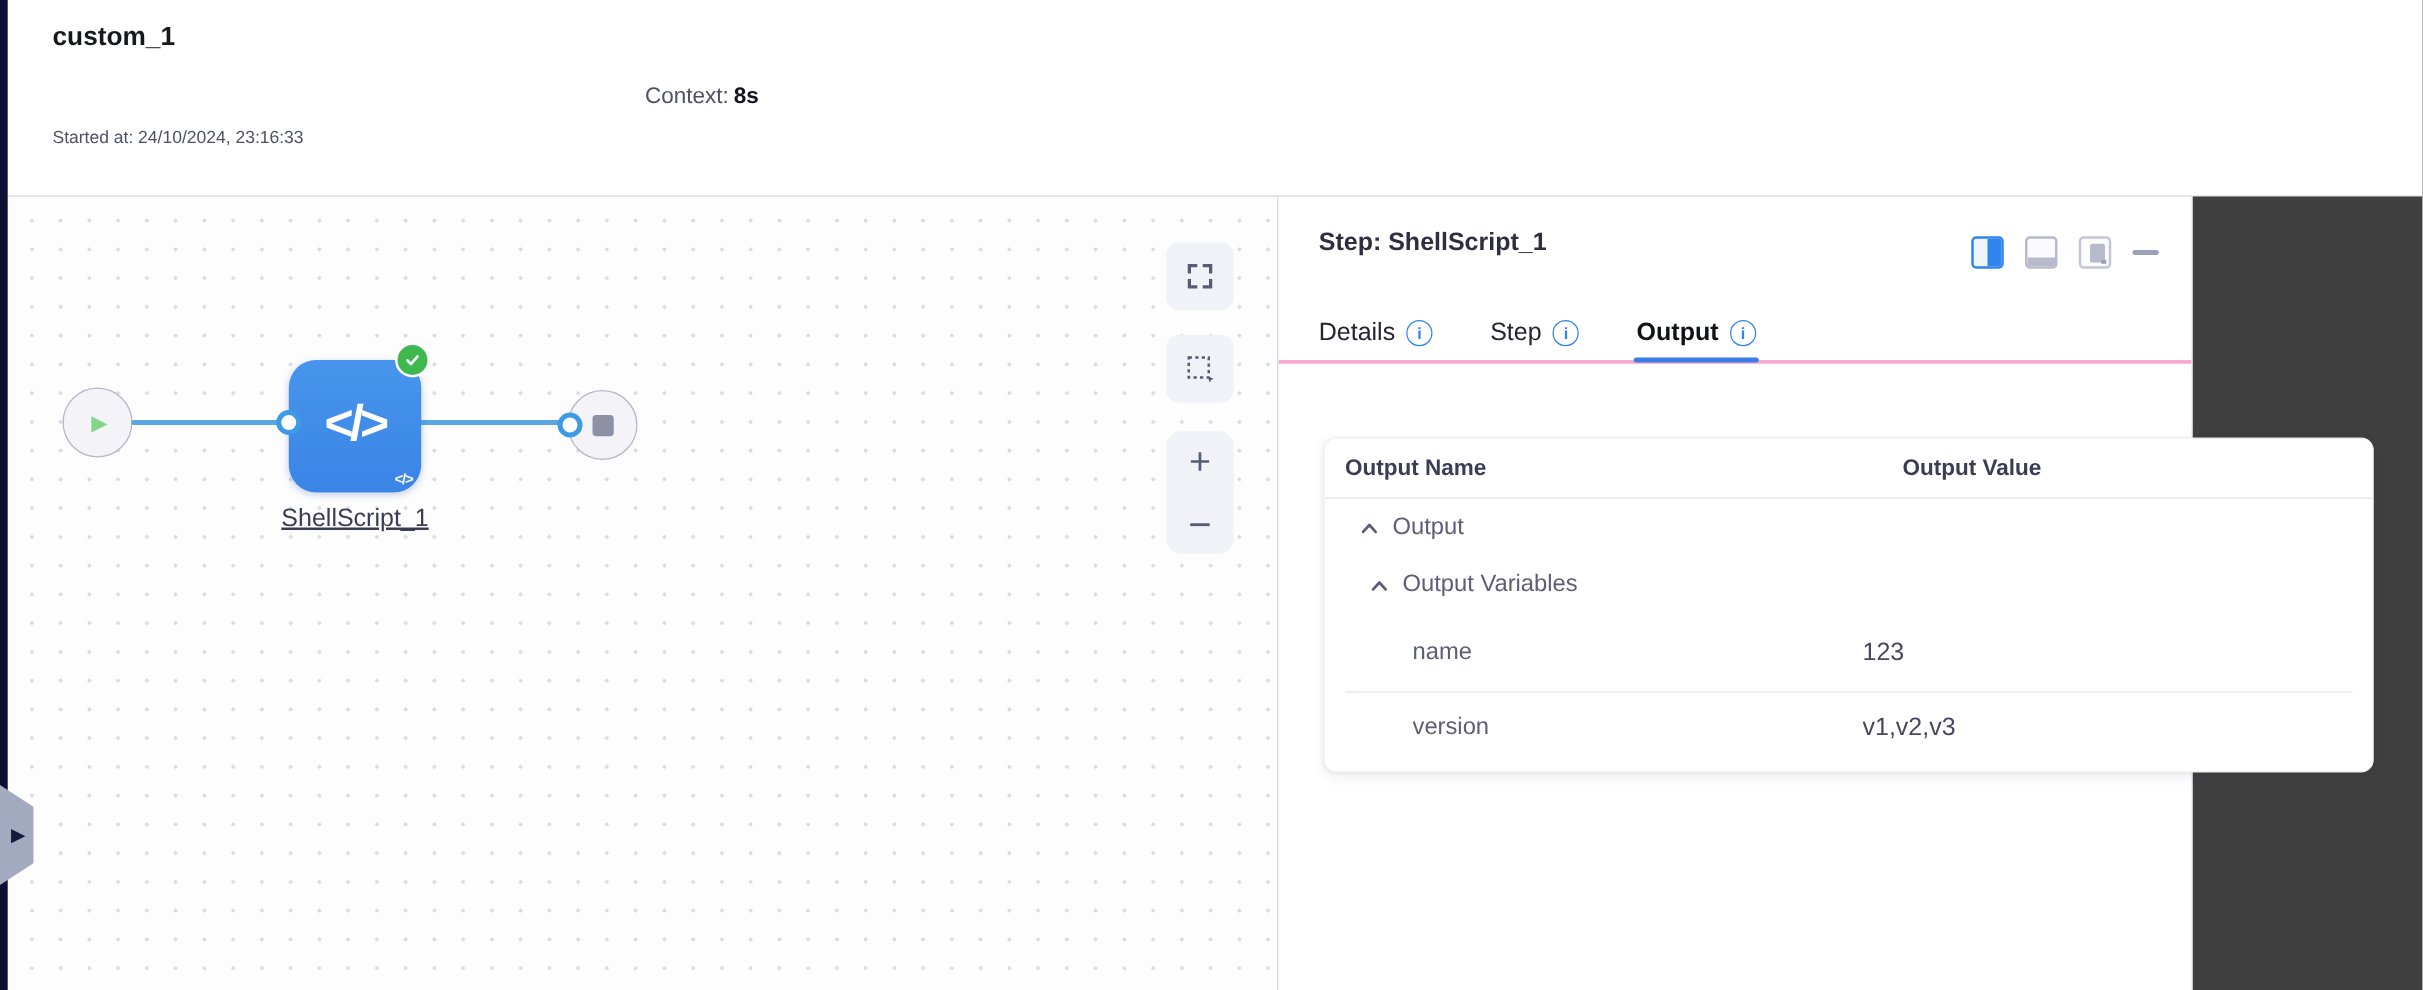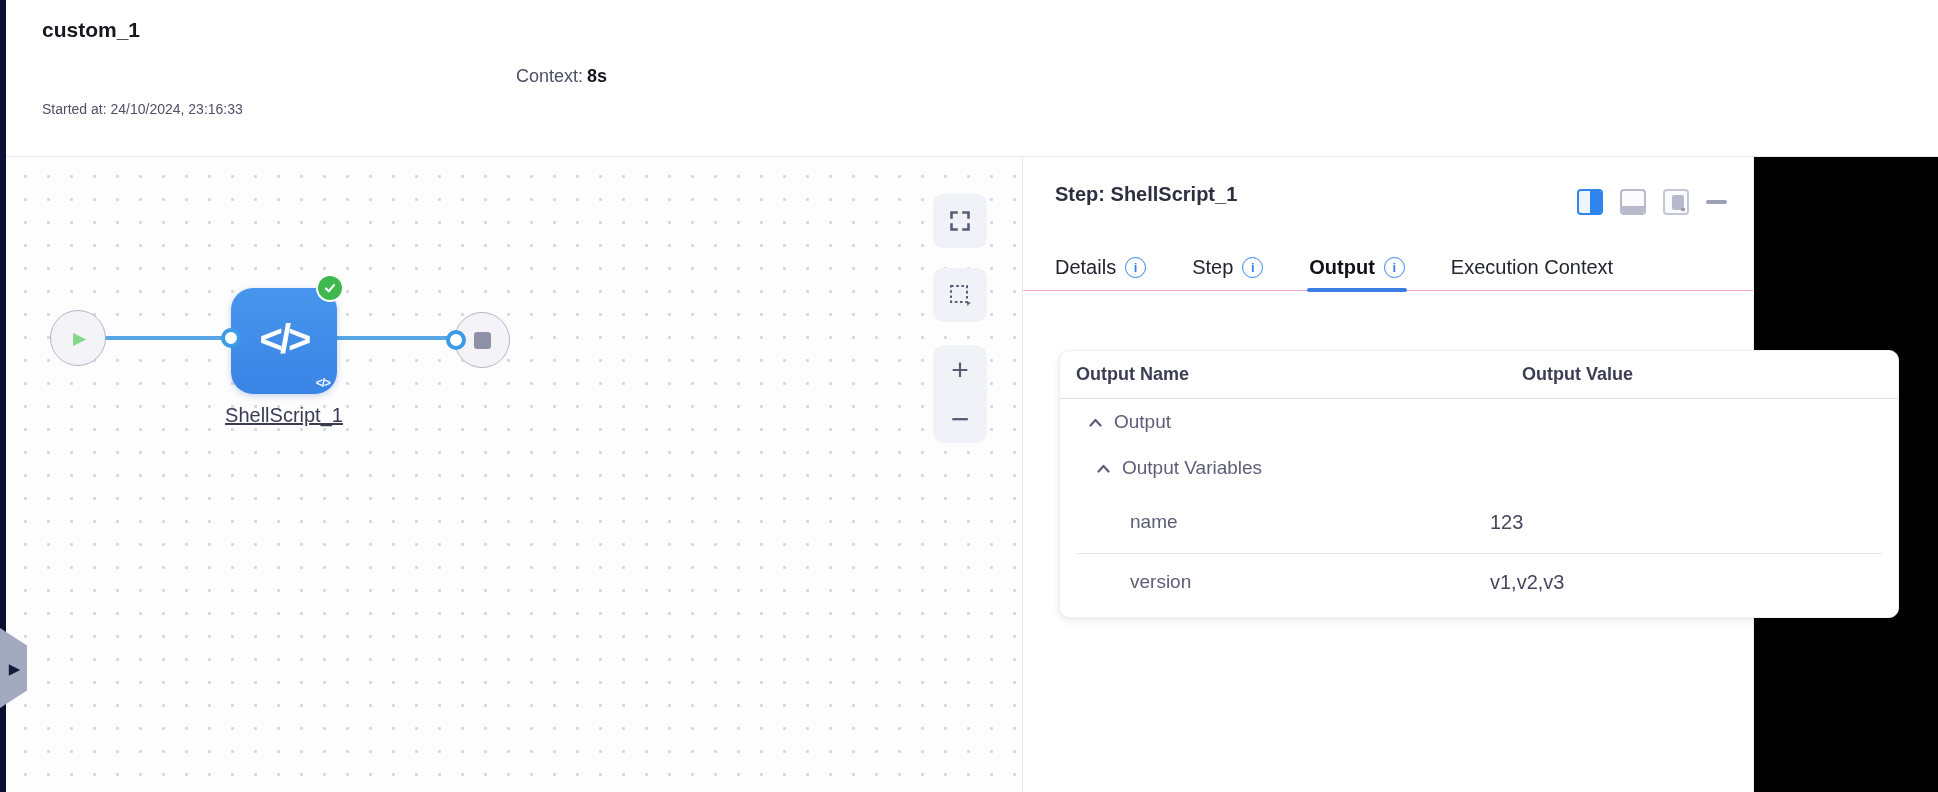--- a/index.html
+++ b/index.html
@@ -1,19 +1,19 @@
 <!DOCTYPE html>
 <html><head>
 <meta charset="utf-8">
 <style>
   * { margin:0; padding:0; box-sizing:border-box; }
   html,body { background:#ffffff; }
   .app {
     position:relative; width:1938px; height:792px; overflow:hidden;
-    font-family:"Liberation Sans", sans-serif; background:#000000; color:#1c1c28;
+    font-family:"Liberation Sans", sans-serif; background:#404040; color:#1c1c28;
   }
   
   .rail { position:absolute; left:0; top:0; width:6px; height:792px; background:#0b1135; z-index:30; }
 
   
   .top-header {
     position:absolute; left:6px; top:0; width:1932px; height:157px;
     background:#fff; border-bottom:1px solid #e9eaef;
   }
   .run-title { position:absolute; left:36px; top:18px; font-size:21px; font-weight:bold; color:#17171f; }
@@ -105,21 +105,21 @@
   .vicon { width:26px; height:26px; border-radius:4px; position:relative; cursor:pointer; }
   .vicon.split { border:2px solid #2f84ed; background:#eef5ff; overflow:hidden; }
   .vicon.split .fill-right { position:absolute; right:0; top:0; width:50%; height:100%; background:#2f84ed; }
   .vicon.bottom { border:2px solid #b6bacb; background:#fbfbfd; overflow:hidden; }
   .vicon.bottom .fill-bottom { position:absolute; left:0; bottom:0; width:100%; height:34%; background:#b6bacb; }
   .vicon.float { border:2px solid #c3c6d6; background:#fbfbfd; }
   .vicon.float .fill-box { position:absolute; right:3px; top:4px; width:12px; height:15px; background:#b6bacb; border-radius:2px; }
   .vicon.float .fill-dot { position:absolute; right:2px; bottom:2px; width:4px; height:3px; background:#9aa0b5; }
   .minimize-bar { width:21px; height:4px; background:#9aa0b5; border-radius:2px; cursor:pointer; }
 
-  .tabs-row { position:absolute; left:0; right:0; top:88px; height:46px; border-bottom:1px solid #f9a8d4; }
+  .tabs-row { position:absolute; left:0; right:0; top:88px; height:46px; border-bottom:3px solid #f9a8d4; }
   .tabs { margin-left:32px; height:100%; display:flex; gap:46px; }
   .tab {
     position:relative; display:flex; align-items:center; gap:9px;
     font-size:20px; color:#23242f; cursor:pointer; height:100%;
   }
   .tab.active .tab-label { font-weight:bold; color:#111218; }
   .tab.active .tab-underline {
     position:absolute; left:-2px; right:-2px; bottom:-2px; height:4px;
     background:#3b7de2; border-radius:3px;
   }
@@ -244,23 +244,20 @@
         </div>
         <div class="tab">
           <span class="tab-label">Step</span>
           <span class="info-dot">i</span>
         </div>
         <div class="tab active">
           <span class="tab-label">Output</span>
           <span class="info-dot">i</span>
           <span class="tab-underline"></span>
         </div>
-        <div class="tab">
-          <span class="tab-label">Execution Context</span>
-        </div>
       </div>
     </div>
 
     <div class="card">
       <div class="card-head">
         <span>Output Name</span>
         <span>Output Value</span>
       </div>
 
       <div class="group-row lvl0">

